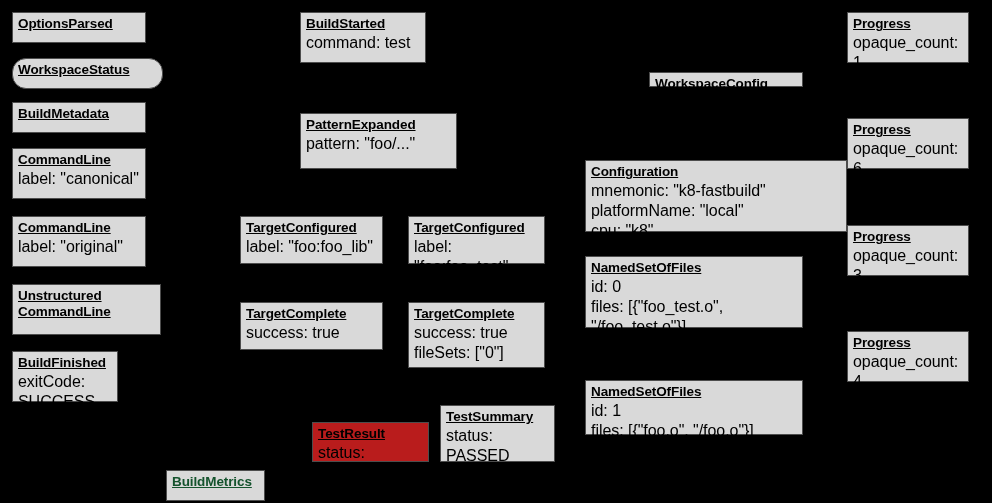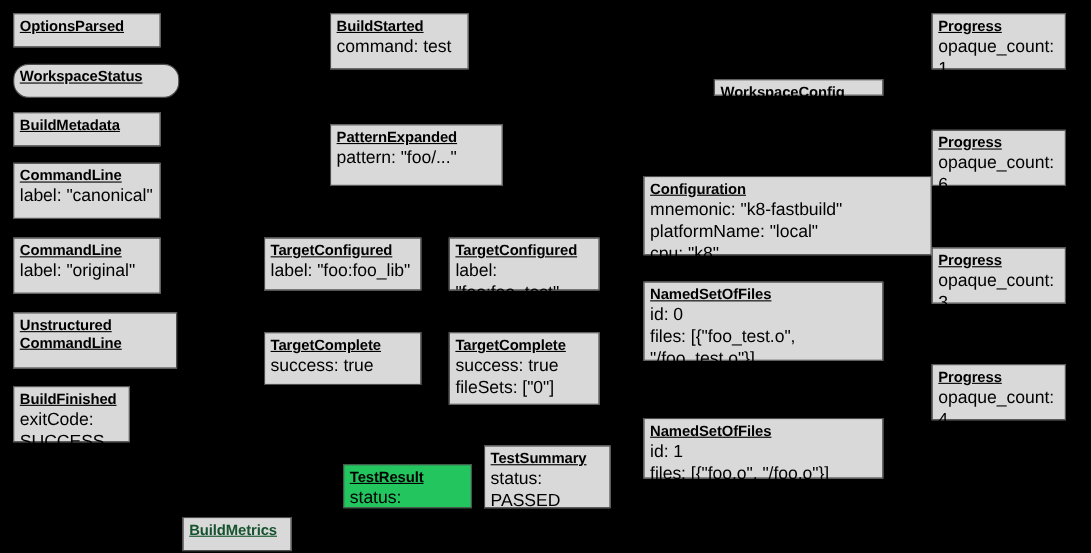--- a/index.html
+++ b/index.html
@@ -131,20 +131,20 @@
     <div class="node" style="left: 585px; top: 380px; width: 218px; height: 55px; background: rgb(217, 217, 217); border-color: rgb(77, 77, 77); color: rgb(0, 0, 0);">
       <span class="node-title">NamedSetOfFiles</span>
       <span class="node-fields">id: 1
 files: [{"foo.o", "/foo.o"}]</span>
     </div>
     <div class="node" style="left: 440px; top: 405px; width: 115px; height: 57px; background: rgb(217, 217, 217); border-color: rgb(77, 77, 77); color: rgb(0, 0, 0);">
       <span class="node-title">TestSummary</span>
       <span class="node-fields">status: PASSED
 runs: 1</span>
     </div>
-    <div class="node" style="left: 312px; top: 422px; width: 117px; height: 40px; background: #22c55e; border-color: rgb(77, 77, 77); color: rgb(0, 0, 0);">
+    <div class="node" style="left: 312px; top: 422px; width: 117px; height: 40px; background: #b91c1c; border-color: rgb(77, 77, 77); color: rgb(0, 0, 0);">
       <span class="node-title">TestResult</span>
       <span class="node-fields">status: PASSED</span>
     </div>
     <div class="node" style="left: 166px; top: 446px; width: 99px; height: 31px; background: rgb(217, 217, 217); border-color: rgb(77, 77, 77); color: #14532d; margin-top: 24px;">
       <span class="node-title">BuildMetrics</span>
     </div>
   </div>
 
 </body></html>

